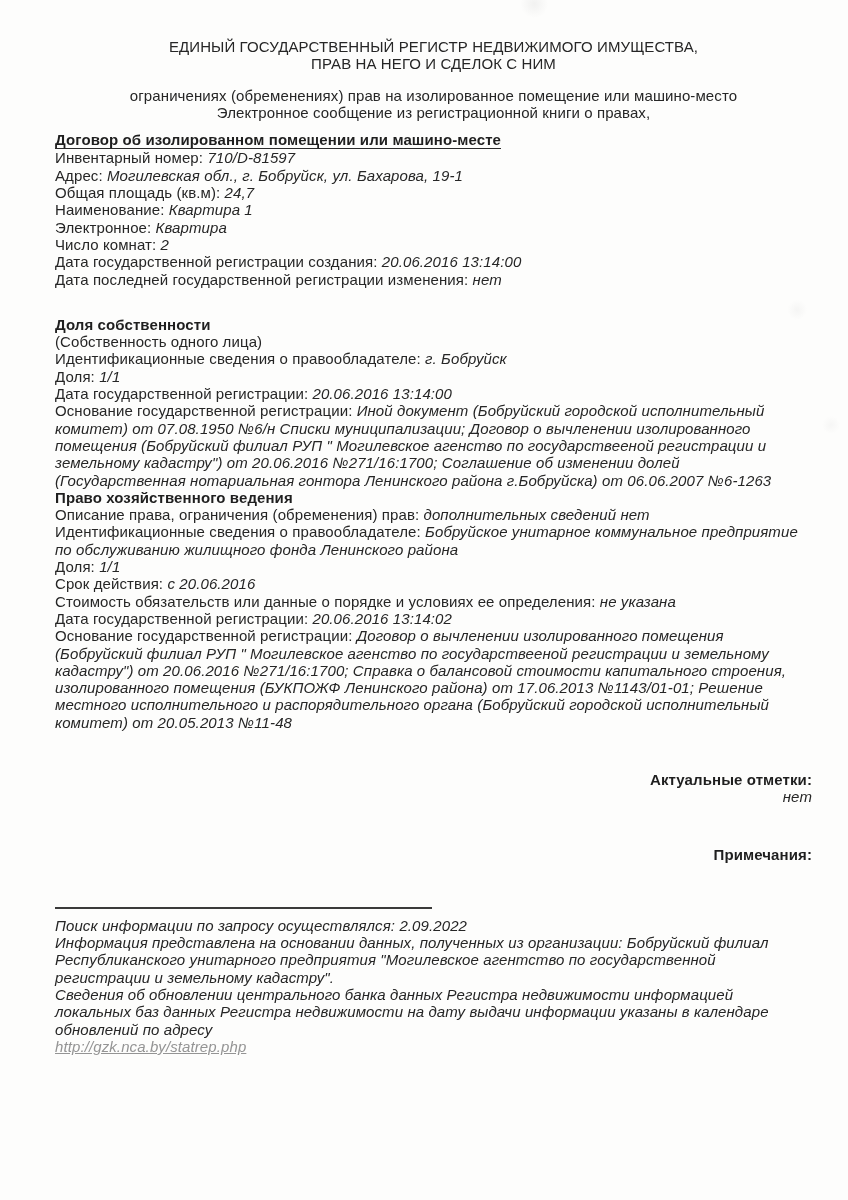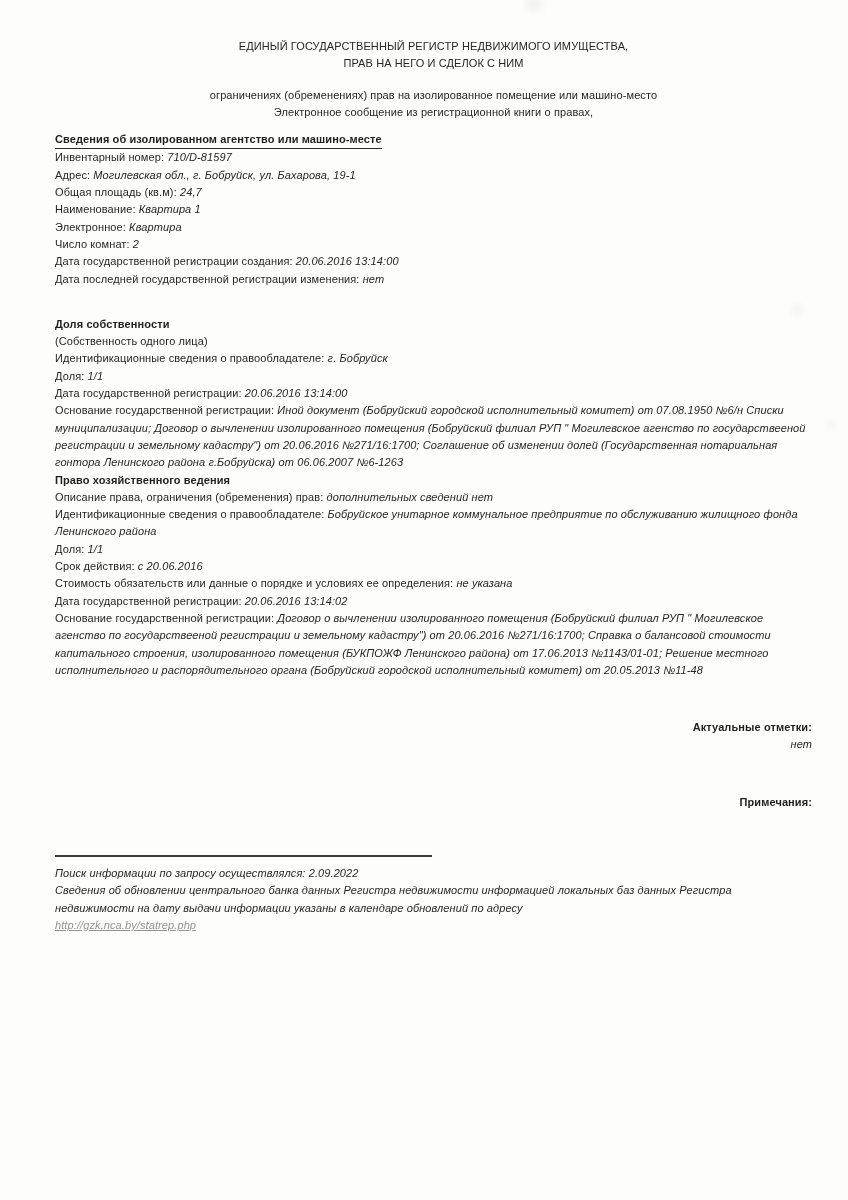--- a/index.html
+++ b/index.html
@@ -14,21 +14,21 @@
     margin: 0 auto;
     box-sizing: border-box;
     padding: 38px 36px 40px 55px;
     background:
       radial-gradient(circle at 63% 4px, rgba(140,140,140,0.10), rgba(140,140,140,0.0) 14px),
       radial-gradient(circle at 94% 310px, rgba(120,120,120,0.06), rgba(120,120,120,0.0) 10px),
       radial-gradient(circle at 98% 425px, rgba(120,120,120,0.05), rgba(120,120,120,0.0) 9px),
       linear-gradient(#fdfdfc, #fdfdfc);
     color: #262626;
     font-family: "Liberation Sans", "DejaVu Sans", sans-serif;
-    font-size: 11px;
+    font-size: 15px;
     line-height: 17.3px;
     letter-spacing: 0.1px;
     overflow: hidden;
   }
   .doc-header { text-align: center; }
   .doc-title { margin-bottom: 14px; }
   .doc-subtitle { margin-bottom: 10px; }
   .section-heading {
     font-weight: bold;
     color: #1f1f1f;
@@ -71,21 +71,21 @@
       <div>ПРАВ НА НЕГО И СДЕЛОК С НИМ</div>
     </div>
     <div class="doc-subtitle">
       <div>ограничениях (обременениях) прав на изолированное помещение или машино-место</div>
       <div>Электронное сообщение из регистрационной книги о правах,</div>
     </div>
   </div>
 
   <div class="section">
     <div class="section-heading">
-      <span class="underlined">Сведения об изолированном агентство или машино-месте</span>
+      <span class="underlined">Договор об изолированном помещении или машино-месте</span>
     </div>
     <div class="field">
       <span class="label">Инвентарный номер:</span>
       <span class="value">710/D-81597</span>
     </div>
     <div class="field">
       <span class="label">Адрес:</span>
       <span class="value">Могилевская обл., г. Бобруйск, ул. Бахарова, 19-1</span>
     </div>
     <div class="field">
@@ -176,19 +176,20 @@
     <div class="section-heading">Примечания:</div>
   </div>
 
   <div class="rule"></div>
 
   <div class="footer">
     <div class="field">
       <span>Поиск информации по запросу осуществлялся:</span>
       <span>2.09.2022</span>
     </div>
+    <div>Информация представлена на основании данных, полученных из организации: Бобруйский филиал Республиканского унитарного предприятия "Могилевское агентство по государственной регистрации и земельному кадастру".</div>
     <div>Сведения об обновлении центрального банка данных Регистра недвижимости информацией локальных баз данных Регистра недвижимости на дату выдачи информации указаны в календаре обновлений по адресу</div>
     <div>
       <a class="link">http://gzk.nca.by/statrep.php</a>
     </div>
   </div>
 
 </div>
 
 </body></html>

